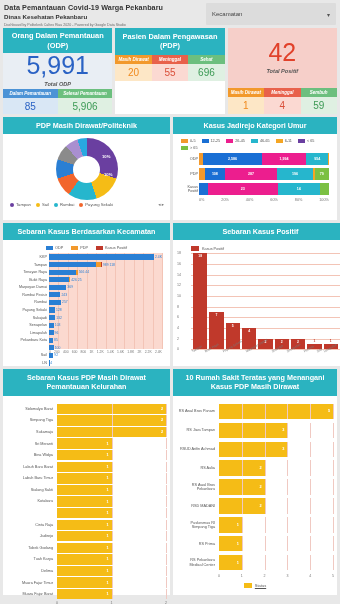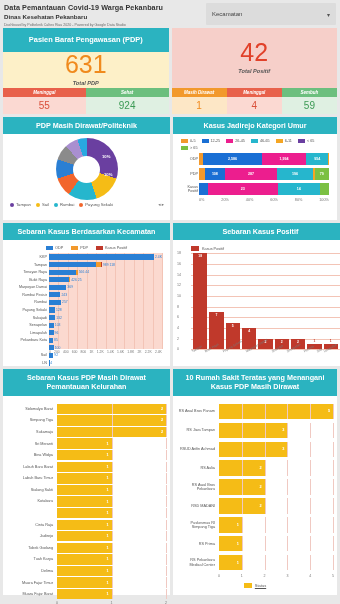--- a/index.html
+++ b/index.html
@@ -184,35 +184,52 @@
       <div class="hdr-sub">Dinas Kesehatan Pekanbaru</div>
       <div class="hdr-credit">Dashboard by Politeknik Caltex Riau 2020 - Powered by Google Data Studio</div>
     </div>
     <div class="filter-box">
       <span class="filter-label">Kecamatan</span>
       <span class="filter-caret">▾</span>
     </div>
   </div>
 
   <div class="kpi-row">
+    <div class="kpi odp">
+      <div class="kpi-head">Orang Dalam Pemantauan (ODP)</div>
+      <div class="kpi-body">
+        <div class="kpi-big">5,991</div>
+        <div class="kpi-cap">Total ODP</div>
+      </div>
+      <div class="kpi-sub">
+        <div class="kpi-cell c1">
+          <div class="kpi-cell-h">Dalam Pemantauan</div>
+          <div class="kpi-cell-v">85</div>
+        </div>
+        <div class="kpi-cell c2">
+          <div class="kpi-cell-h">Selesai Pemantauan</div>
+          <div class="kpi-cell-v">5,906</div>
+        </div>
+      </div>
+    </div>
 
     <div class="kpi pdp">
-      <div class="kpi-head">Pasien Barat Pengawasan (PDP)</div>
-      <div class="kpi-body">
-        <div class="kpi-big">631</div>
-        <div class="kpi-cap">Total PDP</div>
-      </div>
+      <div class="kpi-head">Pasien Dalam Pengawasan (PDP)</div>
       <div class="kpi-sub">
+        <div class="kpi-cell c1">
+          <div class="kpi-cell-h">Masih Dirawat</div>
+          <div class="kpi-cell-v">20</div>
+        </div>
         <div class="kpi-cell c2">
           <div class="kpi-cell-h">Meninggal</div>
           <div class="kpi-cell-v">55</div>
         </div>
         <div class="kpi-cell c3">
           <div class="kpi-cell-h">Sehat</div>
-          <div class="kpi-cell-v">924</div>
+          <div class="kpi-cell-v">696</div>
         </div>
       </div>
     </div>
 
     <div class="kpi pos">
       <div class="kpi-body">
         <div class="kpi-big">42</div>
         <div class="kpi-cap">Total Positif</div>
       </div>
       <div class="kpi-sub">

